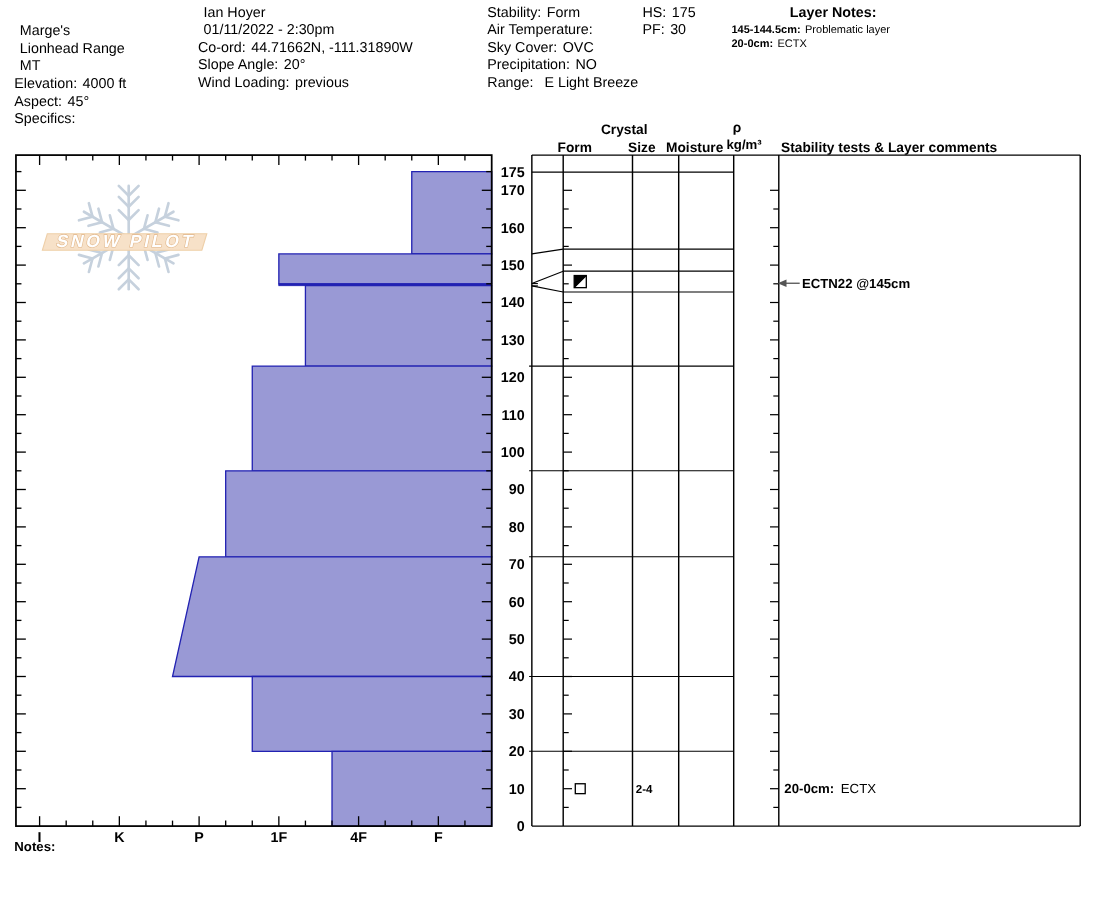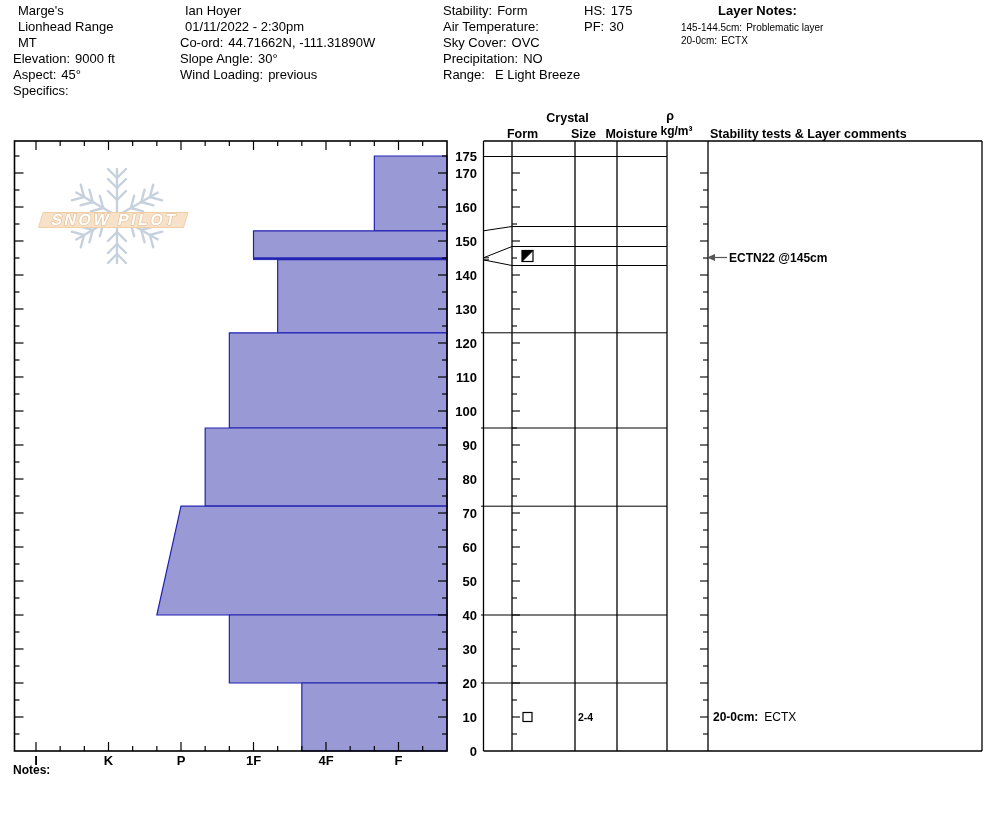--- a/index.html
+++ b/index.html
@@ -5,43 +5,43 @@
   html,body{margin:0;padding:0;background:#fff;}
   body{width:994px;height:840px;position:relative;font-family:"Liberation Sans",sans-serif;color:#000;overflow:hidden;}
   #header-block{position:absolute;left:0;top:0;width:994px;height:105px;}
   .hcol{position:absolute;top:3px;}
   .hline{font-size:13px;line-height:16px;white-space:nowrap;}
   .hlabel{font-weight:normal;}
   .hval{margin-left:5px;}
   .hval.widegap{margin-left:10px;}
   .lnotes-title{font-size:13px;line-height:16px;font-weight:bold;white-space:nowrap;}
   .lnote{font-size:10px;line-height:12.5px;white-space:nowrap;}
-  .lnote .hlabel{font-weight:normal;margin-left:16px;}
+  .lnote .hlabel{font-weight:bold;}
   .lnote .hval{margin-left:4px;}
   #figure{position:absolute;left:0;top:0;}
   svg text{font-family:"Liberation Sans",sans-serif;}
   #notes-block{position:absolute;left:13px;top:763px;font-size:12px;font-weight:bold;}
 </style>
 </head>
 <body>
 
 <div id="header-block">
-    <div class="hcol" style="left: 13px;">
+    <div class="hcol" style="left: 13px; margin-top: 17px;">
       <div class="hline"><span class="hval">Marge's</span></div>
       <div class="hline"><span class="hval">Lionhead Range</span></div>
       <div class="hline"><span class="hval">MT</span></div>
-      <div class="hline"><span class="hlabel">Elevation:</span><span class="hval">9000 ft</span></div>
+      <div class="hline"><span class="hlabel">Elevation:</span><span class="hval">4000 ft</span></div>
       <div class="hline"><span class="hlabel">Aspect:</span><span class="hval">45°</span></div>
       <div class="hline"><span class="hlabel">Specifics:</span></div>
     </div>
     <div class="hcol" style="left: 180px;">
       <div class="hline"><span class="hval">Ian Hoyer</span></div>
       <div class="hline"><span class="hval">01/11/2022 - 2:30pm</span></div>
       <div class="hline"><span class="hlabel">Co-ord:</span><span class="hval">44.71662N, -111.31890W</span></div>
-      <div class="hline"><span class="hlabel">Slope Angle:</span><span class="hval">30°</span></div>
+      <div class="hline"><span class="hlabel">Slope Angle:</span><span class="hval">20°</span></div>
       <div class="hline"><span class="hlabel">Wind Loading:</span><span class="hval">previous</span></div>
     </div>
     <div class="hcol" style="left: 443px;">
       <div class="hline"><span class="hlabel">Stability:</span><span class="hval">Form</span></div>
       <div class="hline"><span class="hlabel">Air Temperature:</span></div>
       <div class="hline"><span class="hlabel">Sky Cover:</span><span class="hval">OVC</span></div>
       <div class="hline"><span class="hlabel">Precipitation:</span><span class="hval">NO</span></div>
       <div class="hline"><span class="hlabel">Range:</span><span class="hval widegap">E Light Breeze</span></div>
     </div>
     <div class="hcol" style="left: 584px;">

